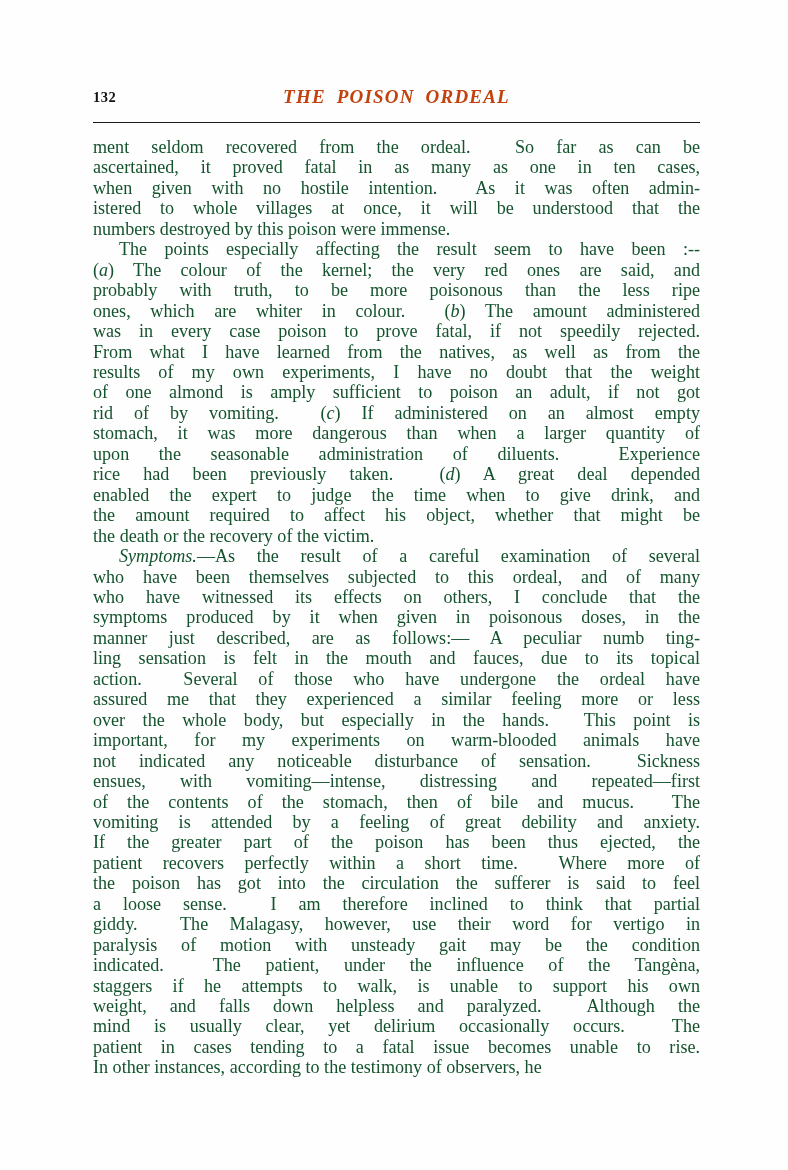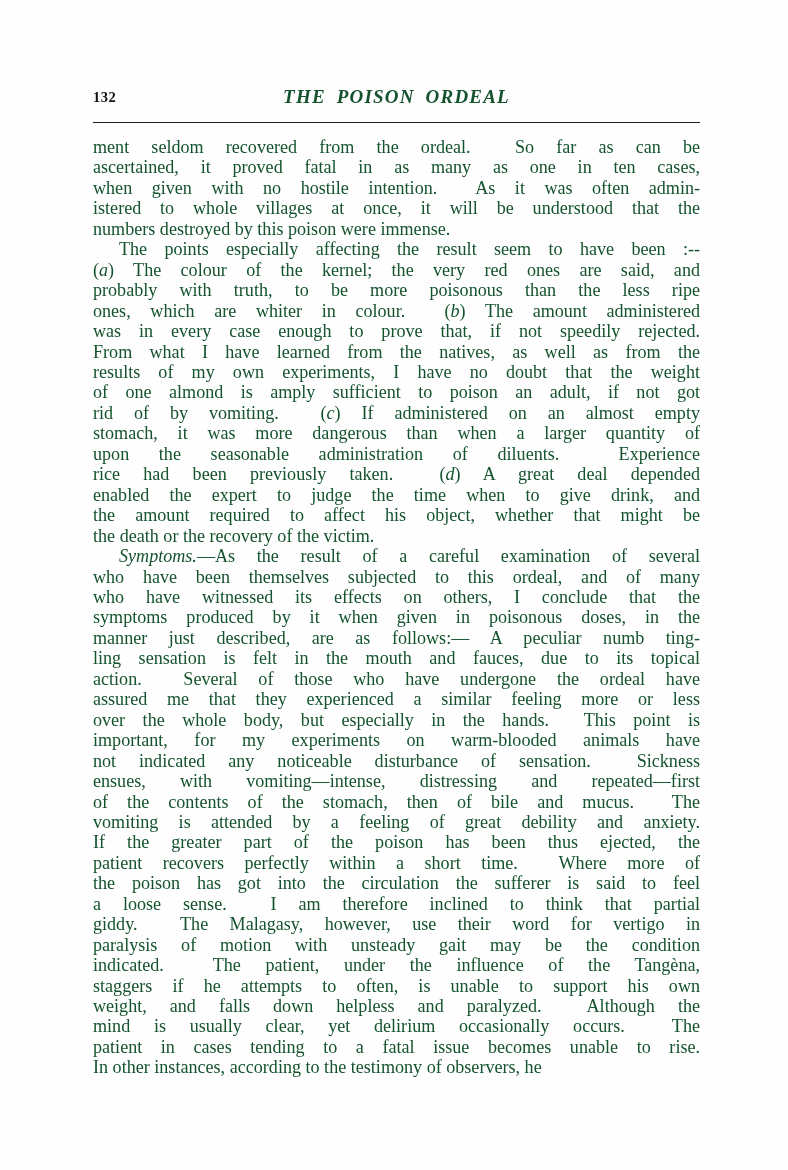--- a/index.html
+++ b/index.html
@@ -40,21 +40,21 @@
     position: absolute;
     left: 0;
     top: 0;
     width: 607px;
     text-align: center;
     font-style: italic;
     font-weight: bold;
     font-size: 19px;
     letter-spacing: 1.2px;
     word-spacing: 5px;
-    color: #14532d;
+    color: #c2410c;
   }
   .rule {
     position: absolute;
     left: 93px;
     top: 122px;
     width: 607px;
     height: 0;
     border-top: 1.7px solid #1a1a1a;
   }
 
@@ -112,21 +112,21 @@
       <span class="ln">when given with no hostile intention.  As it was often admin-</span>
       <span class="ln">istered to whole villages at once, it will be understood that the</span>
       <span class="ln last">numbers destroyed by this poison were immense.</span>
     </p>
 
     <p class="para">
       <span class="ln indent">The points especially affecting the result seem to have been :--</span>
       <span class="ln">(<span class="it">a</span>) The colour of the kernel; the very red ones are said, and</span>
       <span class="ln">probably with truth, to be more poisonous than the less ripe</span>
       <span class="ln">ones, which are whiter in colour.  (<span class="it">b</span>) The amount administered</span>
-      <span class="ln">was in every case enough to prove that, if not speedily rejected.</span>
+      <span class="ln">was in every case poison to prove fatal, if not speedily rejected.</span>
       <span class="ln">From what I have learned from the natives, as well as from the</span>
       <span class="ln">results of my own experiments, I have no doubt that the weight</span>
       <span class="ln">of one almond is amply sufficient to poison an adult, if not got</span>
       <span class="ln">rid of by vomiting.  (<span class="it">c</span>) If administered on an almost empty</span>
       <span class="ln">stomach, it was more dangerous than when a larger quantity of</span>
       <span class="ln">upon the seasonable administration of diluents.  Experience</span>
       <span class="ln">rice had been previously taken.  (<span class="it">d</span>) A great deal depended</span>
       <span class="ln">enabled the expert to judge the time when to give drink, and</span>
       <span class="ln">the amount required to affect his object, whether that might be</span>
       <span class="ln last">the death or the recovery of the victim.</span>
@@ -147,21 +147,21 @@
       <span class="ln">ensues, with vomiting—intense, distressing and repeated—first</span>
       <span class="ln">of the contents of the stomach, then of bile and mucus.  The</span>
       <span class="ln">vomiting is attended by a feeling of great debility and anxiety.</span>
       <span class="ln">If the greater part of the poison has been thus ejected, the</span>
       <span class="ln">patient recovers perfectly within a short time.  Where more of</span>
       <span class="ln">the poison has got into the circulation the sufferer is said to feel</span>
       <span class="ln">a loose sense.  I am therefore inclined to think that partial</span>
       <span class="ln">giddy.  The Malagasy, however, use their word for vertigo in</span>
       <span class="ln">paralysis of motion with unsteady gait may be the condition</span>
       <span class="ln">indicated.  The patient, under the influence of the Tangèna,</span>
-      <span class="ln">staggers if he attempts to often, is unable to support his own</span>
+      <span class="ln">staggers if he attempts to walk, is unable to support his own</span>
       <span class="ln">weight, and falls down helpless and paralyzed.  Although the</span>
       <span class="ln">mind is usually clear, yet delirium occasionally occurs.  The</span>
       <span class="ln">patient in cases tending to a fatal issue becomes unable to rise.</span>
       <span class="ln last">In other instances, according to the testimony of observers, he</span>
     </p>
 
   </div>
 </div>
 
 </body></html>

